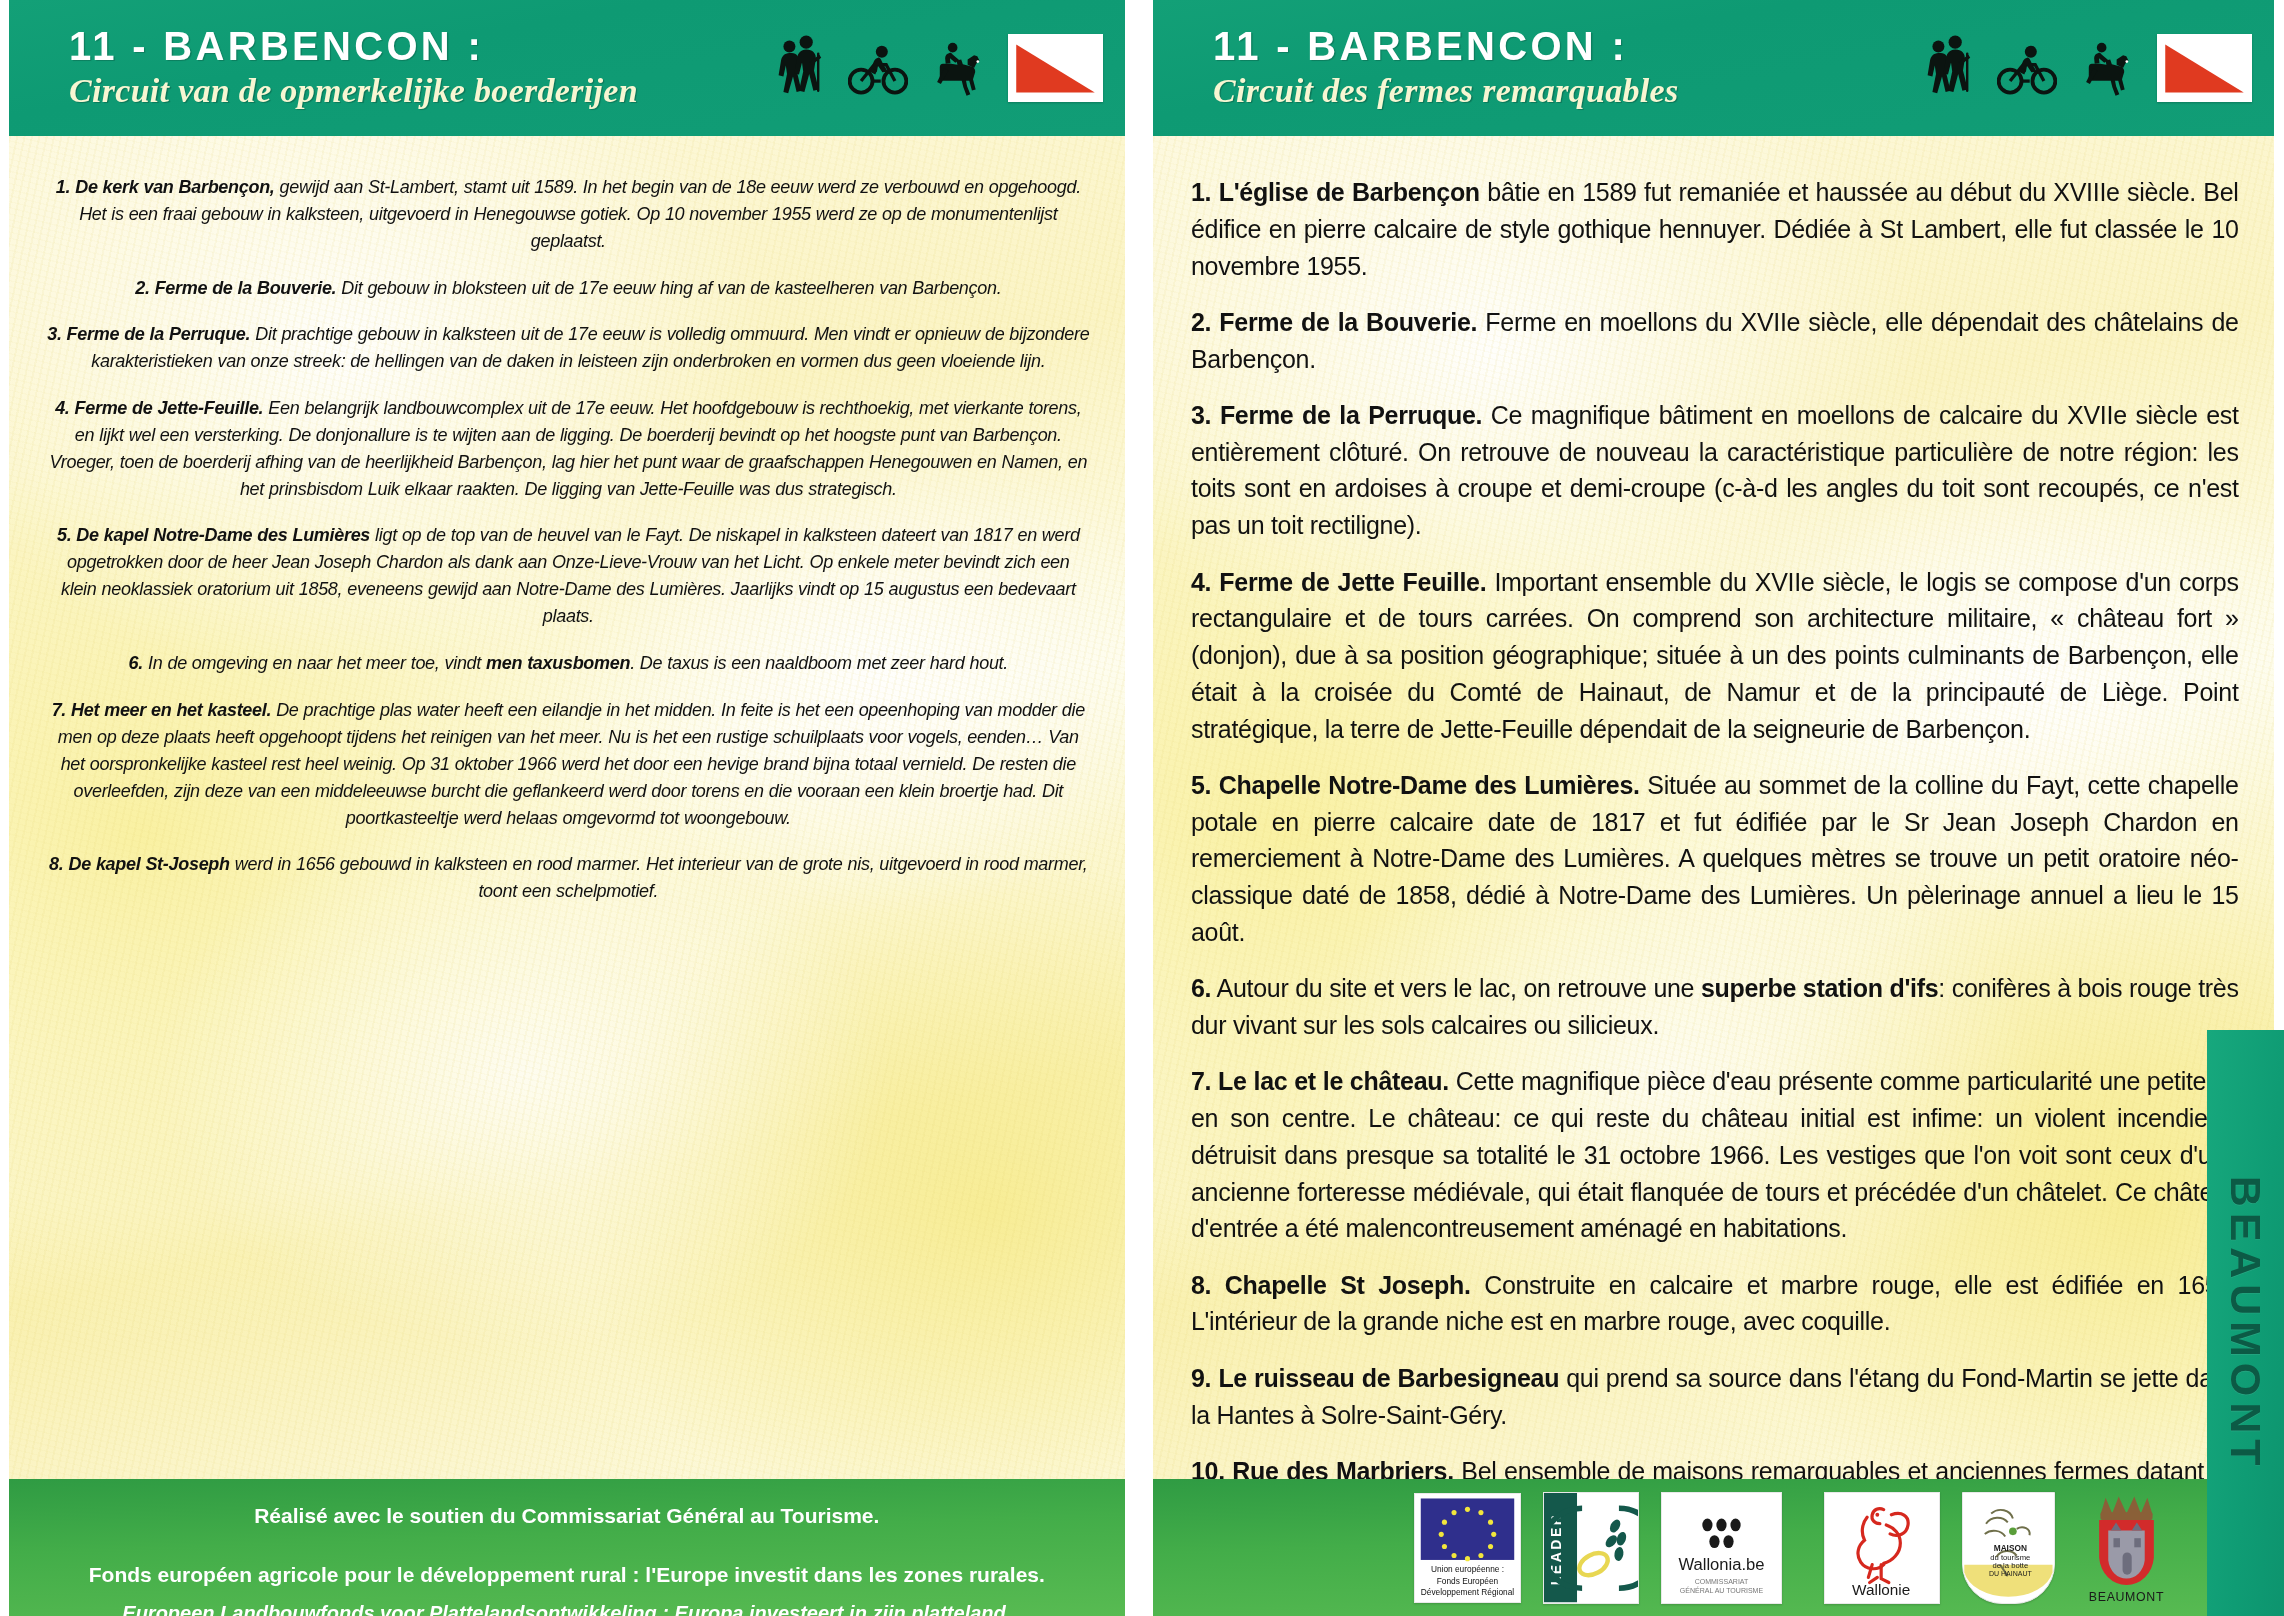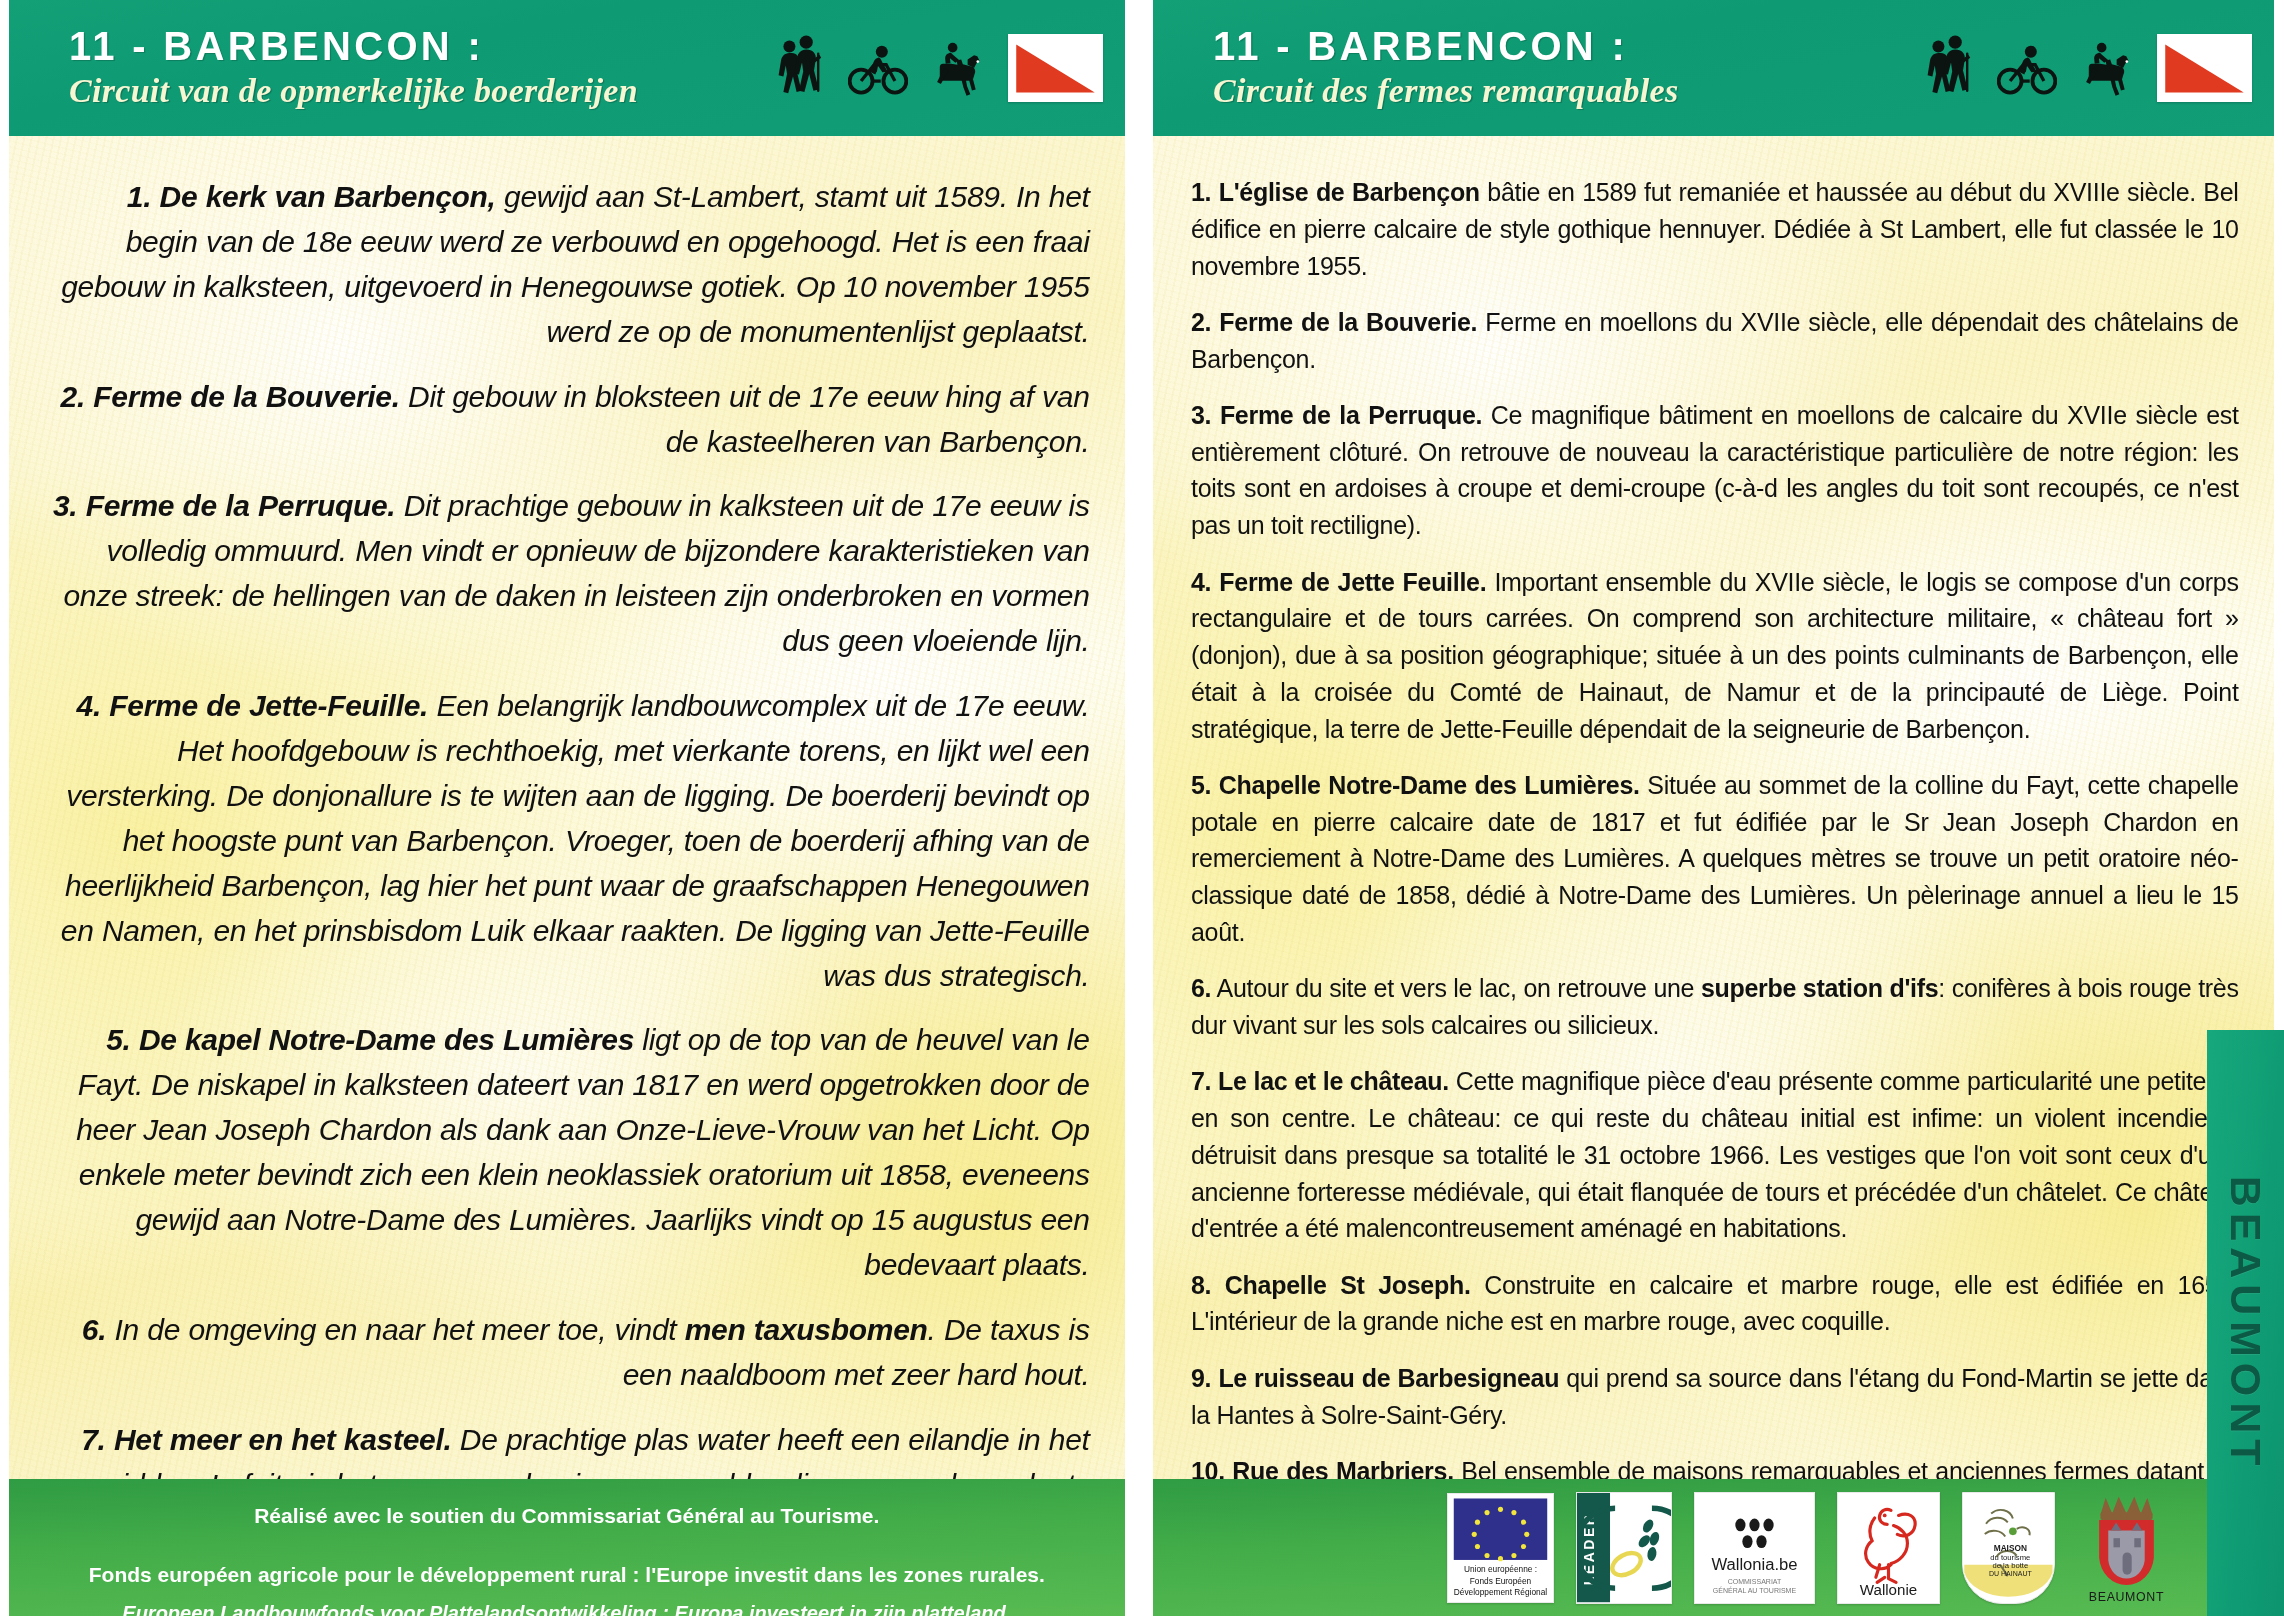--- a/index.html
+++ b/index.html
@@ -132,25 +132,25 @@
     margin-bottom: 19.6px;
     color: #111111;
   }
   .entry:last-child { margin-bottom: 0; }
 
   .entry .lead { font-weight: 700; }
   .entry .em   { font-weight: 700; }
 
   
   .panel-left .entry {
-    font-size: 30px;
+    font-size: 18px;
     line-height: 1.50;
     font-style: italic;
     letter-spacing: -0.3px;
-    text-align: right;
+    text-align: center;
     word-spacing: 0.3px;
   }
   .panel-left .entry .lead { font-style: italic; }
 
   
   .panel-right .entry {
     font-size: 25px;
     line-height: 1.47;
     font-style: normal;
     letter-spacing: -0.3px;
@@ -197,21 +197,21 @@
     flex-direction: column;
     align-items: center;
     justify-content: center;
     box-shadow: 0 0.7px 2px rgba(0,0,0,.18);
   }
   .logo svg { display: block; }
 
   .logo-eu      { width: 107px; height: 110px; padding: 0; }
   .logo-leader  { width: 96px; height: 112px; padding: 0; }
   .logo-wal-be  { width: 121px; height: 112px; padding: 0; }
-  .logo-wallonie{ width: 103px; height: 112px; padding: 0; }
+  .logo-wallonie{ width: 116px; height: 112px; padding: 0; margin-left: 20px; }
   .logo-maison  { width: 93px; height: 112px; padding: 0; border-radius: 0 0 40px 40px; }
   .logo-beaumont{ width: 99px; height: 116px; background: transparent; border: none; box-shadow: none; }
 
   
   .side-tab {
     position: absolute;
     right: 0;
     top: 1030px;
     width: 77px;
     height: 587px;

